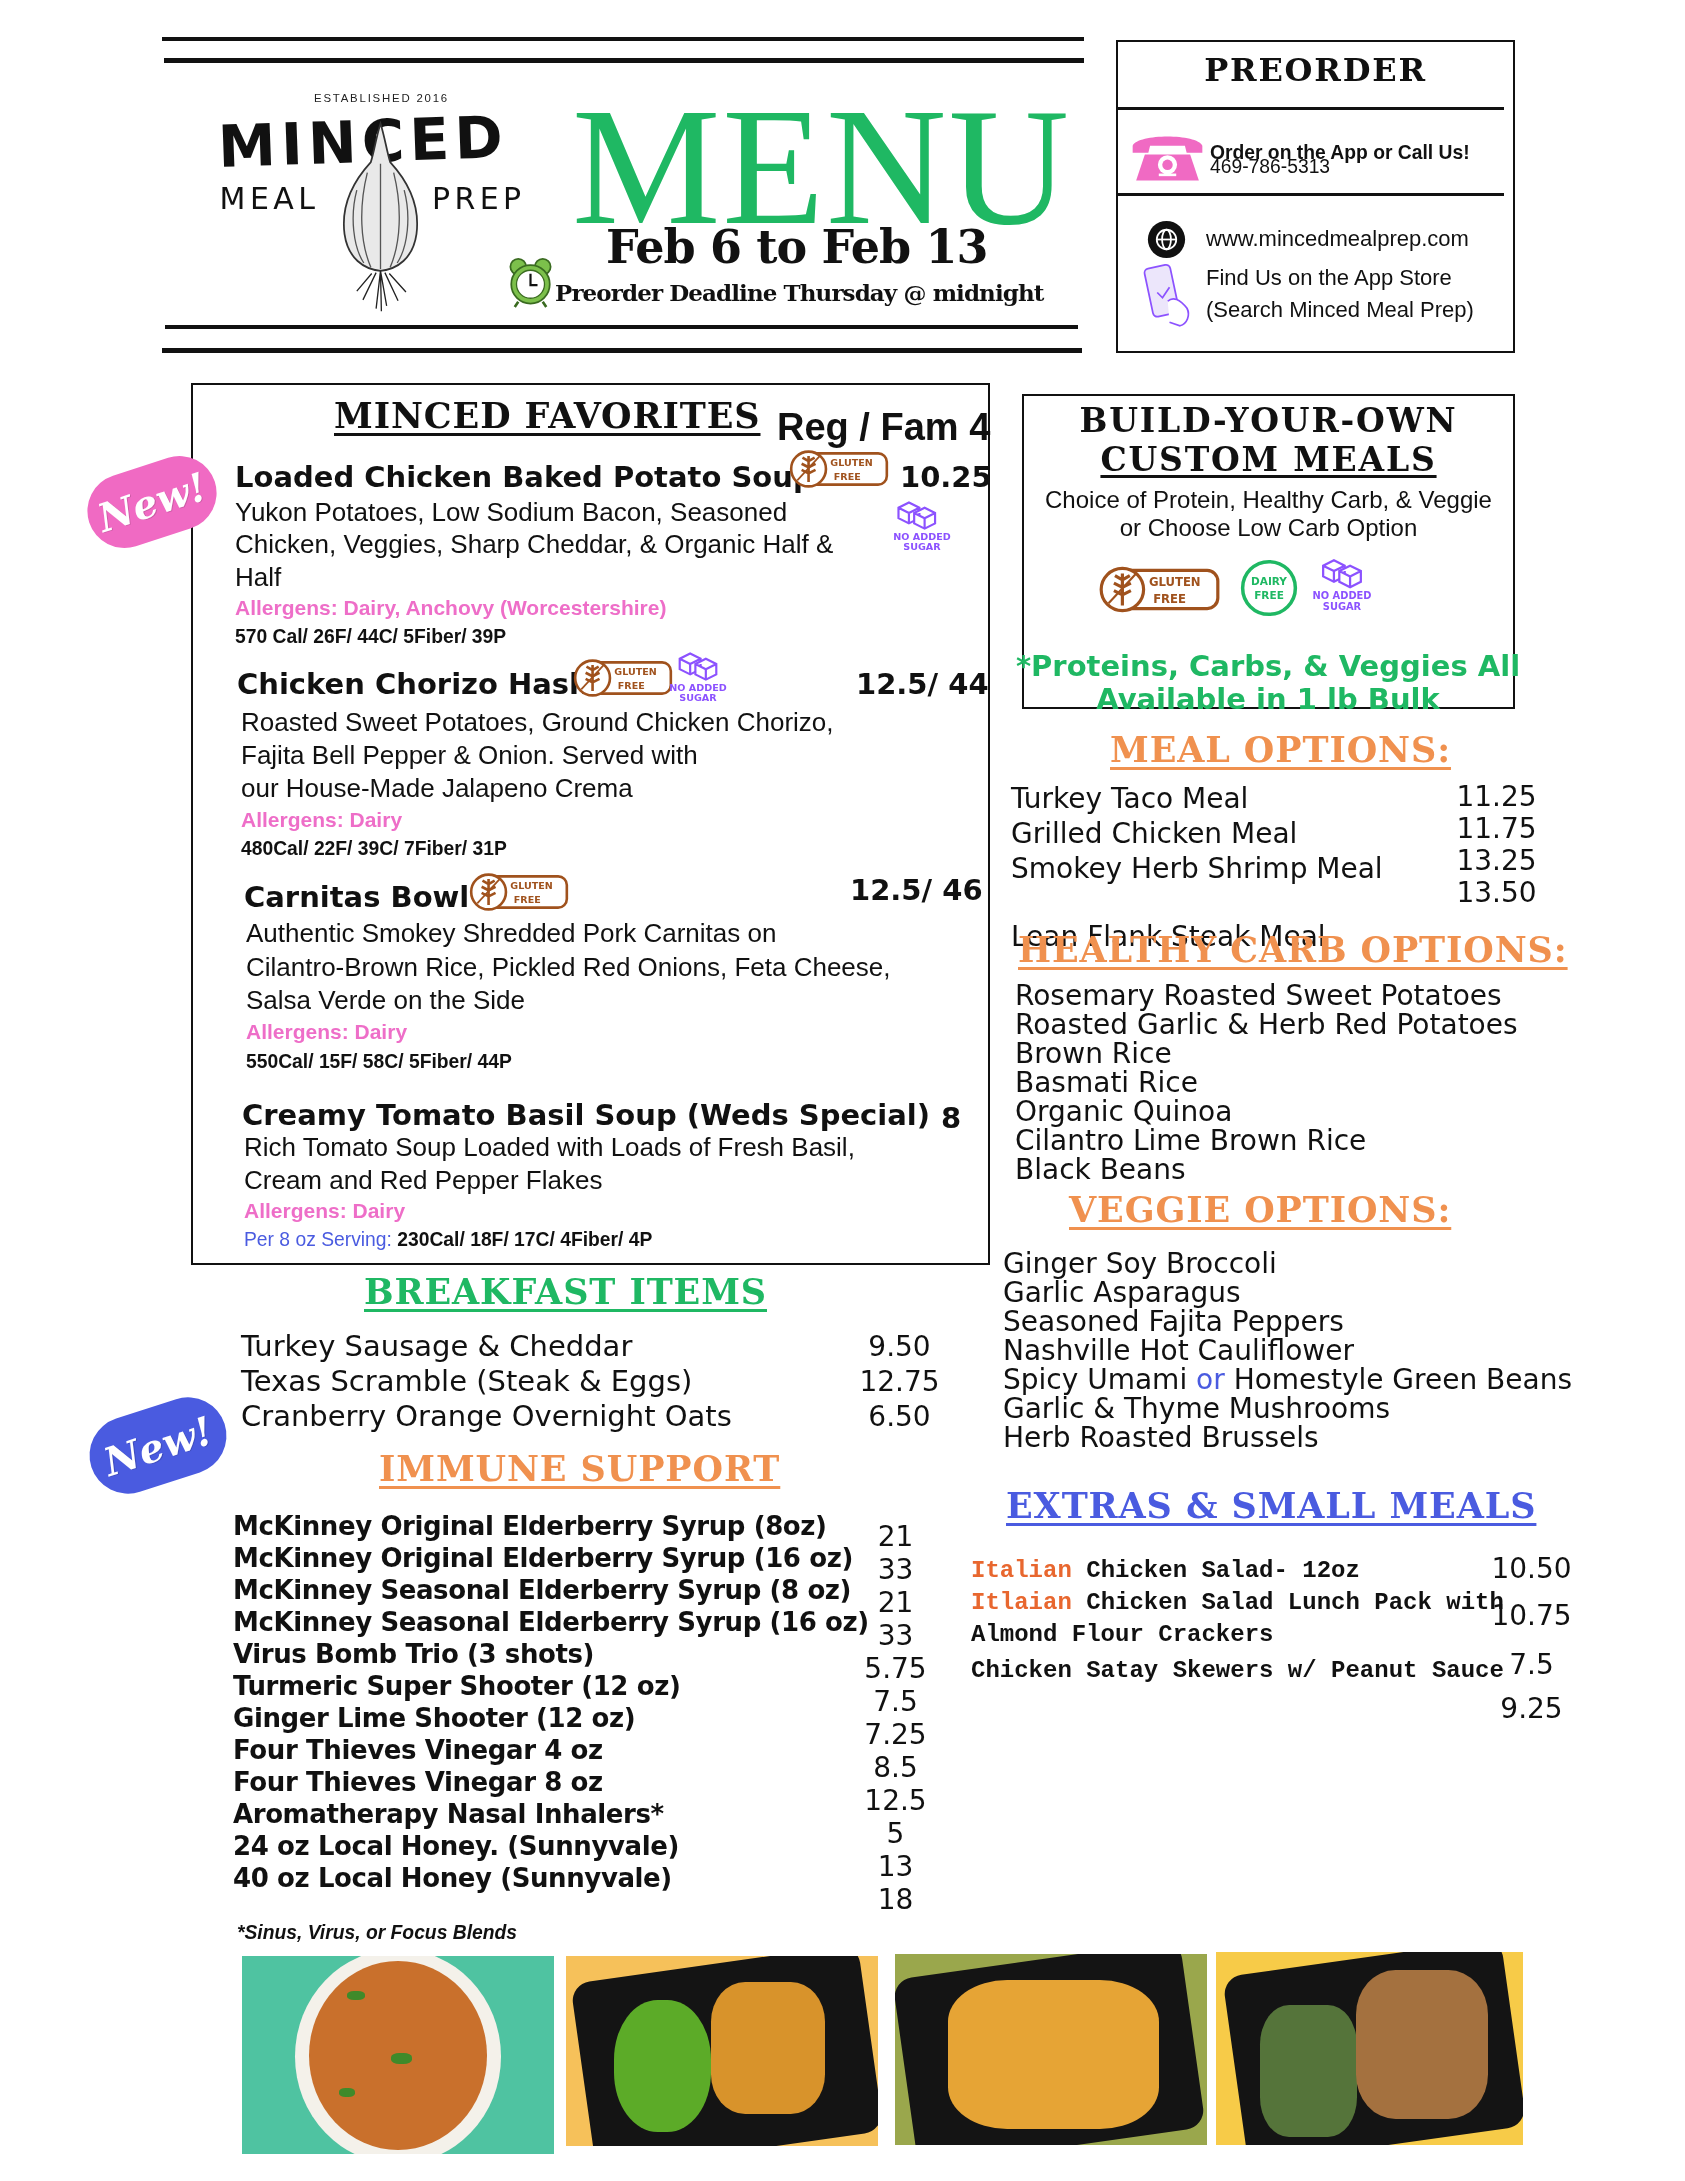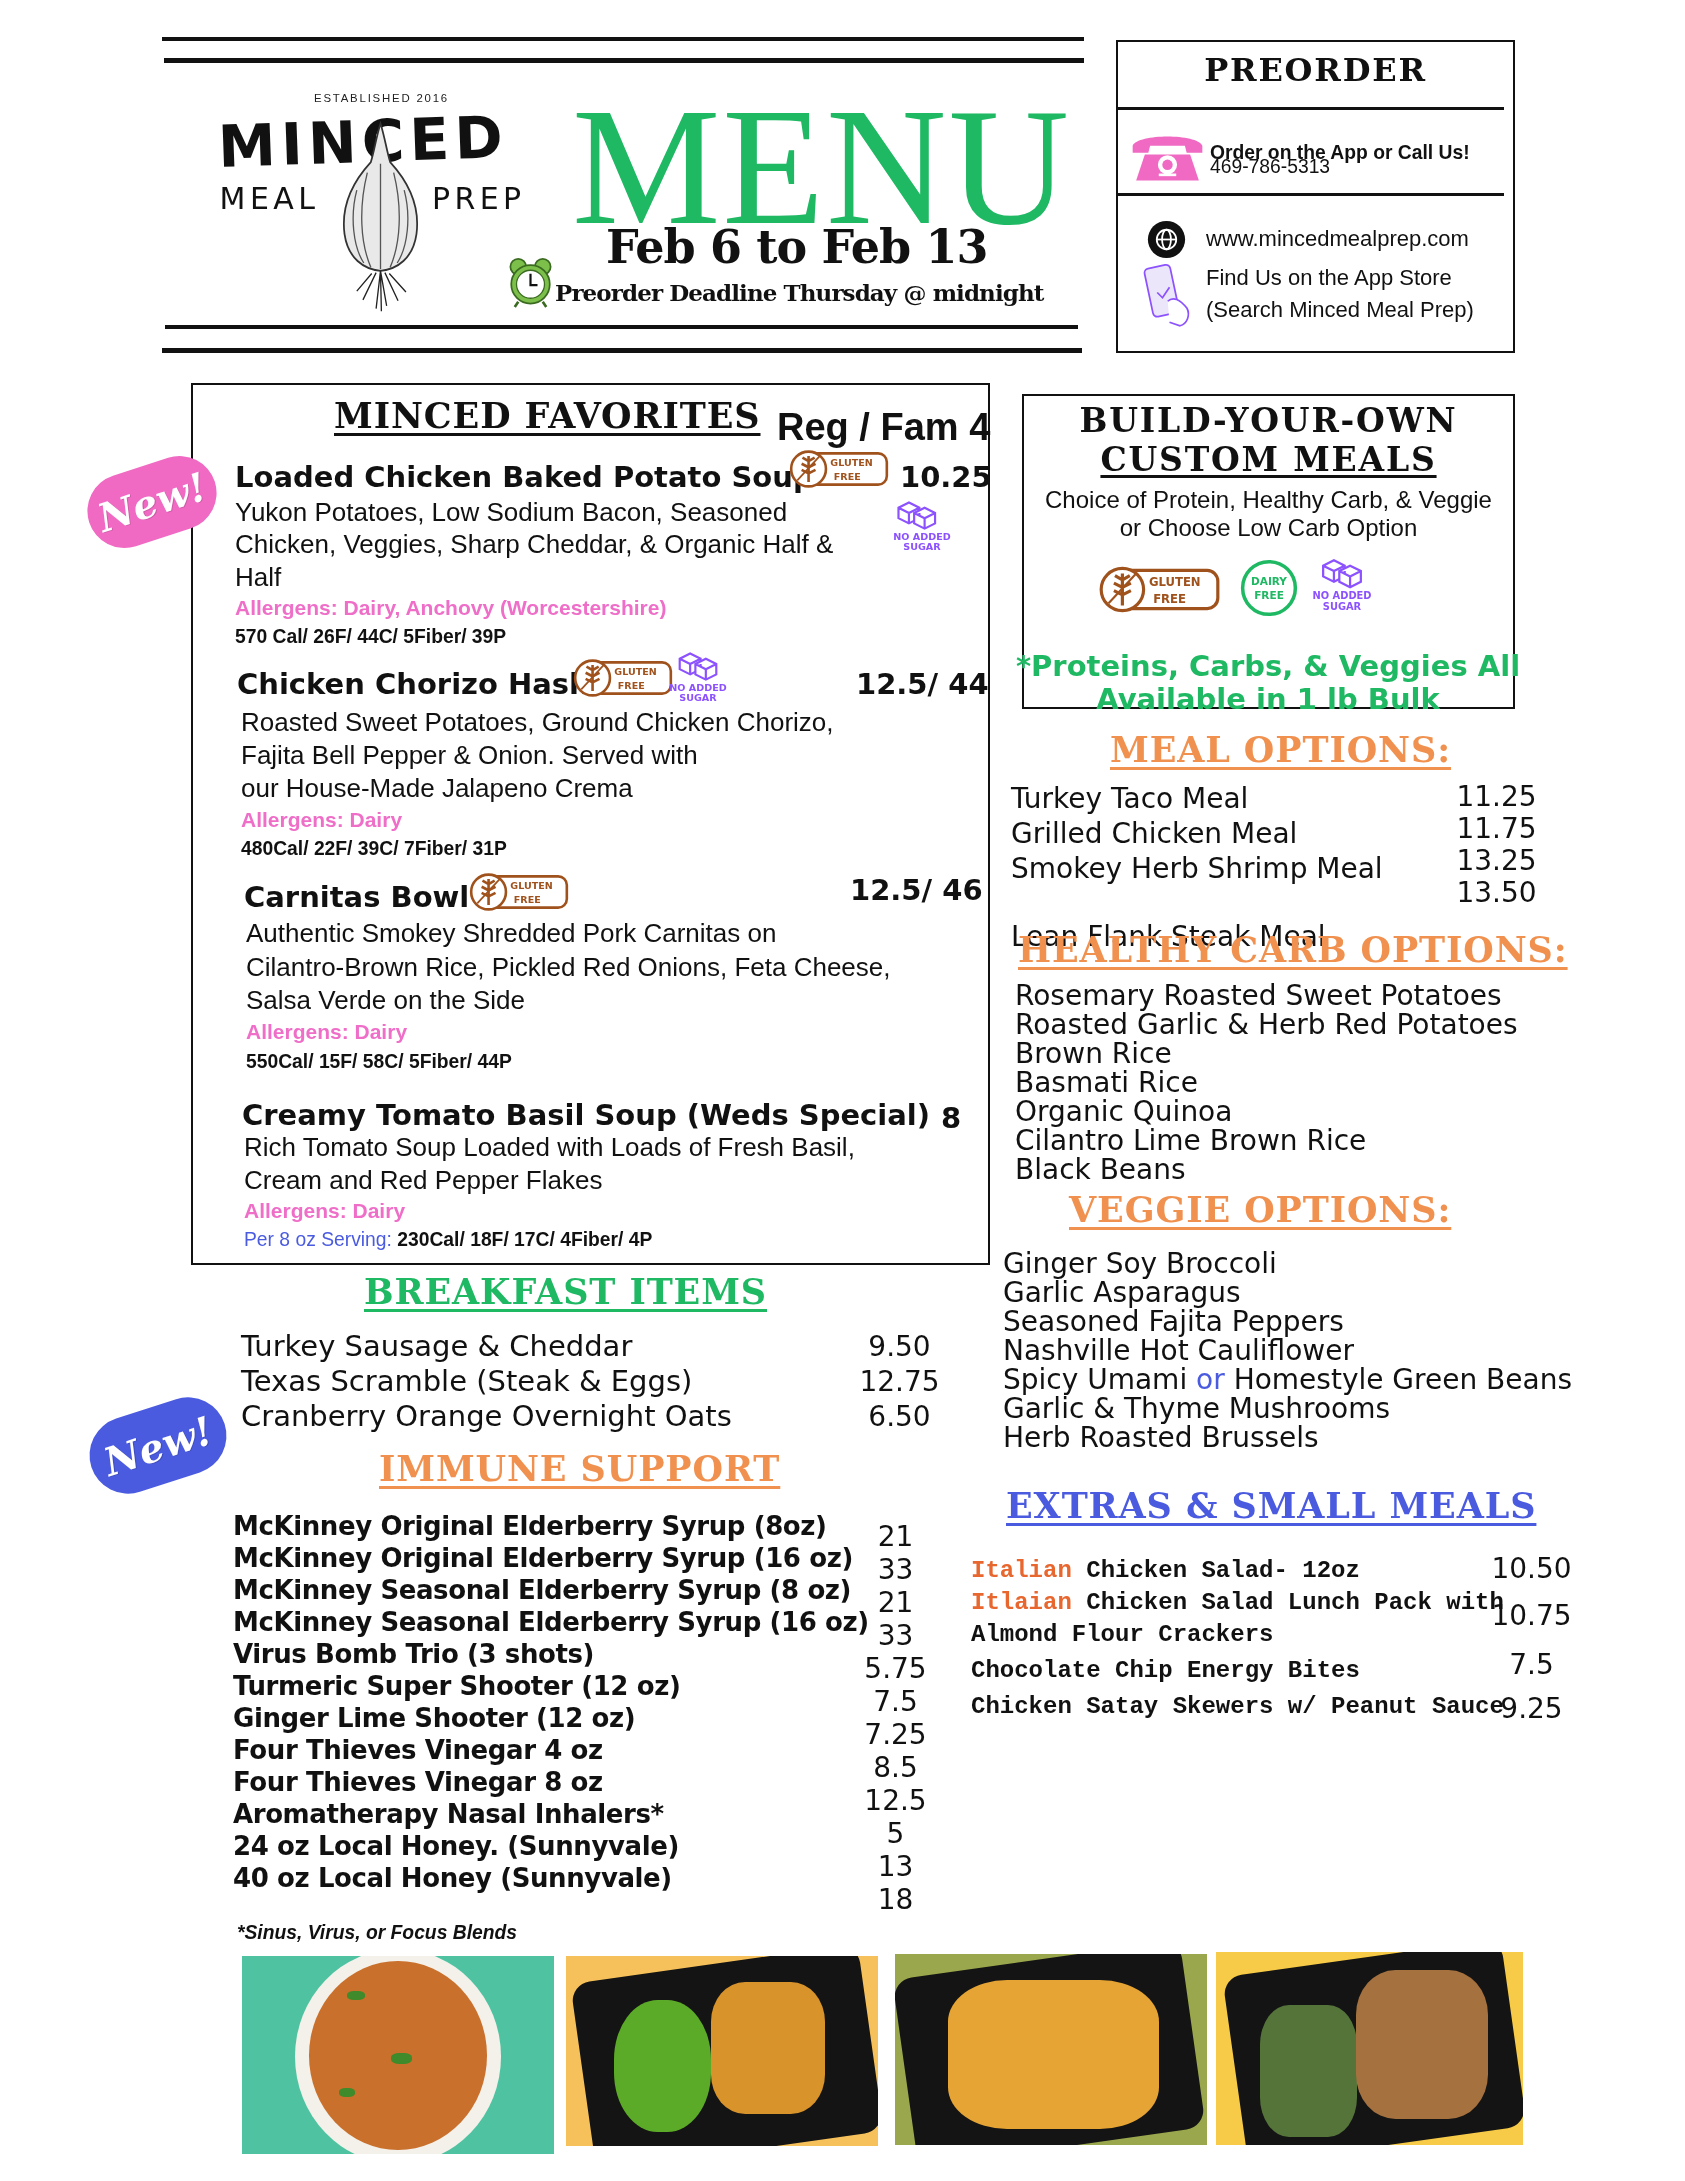--- a/index.html
+++ b/index.html
@@ -278,21 +278,20 @@
   <div class="list-item"><span>Spicy Umami </span><span style="color:#4a5be0;">or</span><span> Homestyle Green Beans</span></div>
   <div class="list-item">Garlic &amp; Thyme Mushrooms</div>
   <div class="list-item">Herb Roasted Brussels</div>
 </div>
 
 <div class="abs sec-title" style="left:1006px;top:1485px;font-size:35px;color:#4a5be0;">EXTRAS &amp; SMALL MEALS</div>
 <div class="abs" style="left:971px;top:1555px;font-family:Liberation Mono, monospace;font-weight:bold;font-size:24px;line-height:32px;white-space:nowrap;">
   <div><span style="color:#e8672f;">Italian</span><span> Chicken Salad- 12oz</span></div>
   <div><span style="color:#e8672f;">Itlaian</span><span> Chicken Salad Lunch Pack with</span></div>
   <div>Almond Flour Crackers</div>
-  <div style="margin-top:4.4px;">Chocolate Chip Energy Bites</div>
   <div style="margin-top:3.5px;">Chicken Satay Skewers w/ Peanut Sauce</div>
 </div>
 <div class="abs list-price" style="left:1483px;top:1554px;width:97px;">10.50</div>
 <div class="abs list-price" style="left:1483px;top:1601px;width:97px;">10.75</div>
 <div class="abs list-price" style="left:1483px;top:1650px;width:97px;">7.5</div>
 <div class="abs list-price" style="left:1483px;top:1694px;width:97px;">9.25</div>
 
 <div class="photo" style="left:242px;top:1956px;width:312px;height:198px;background:#4fc3a1;">
   <div class="abs" style="left:53px;top:-7px;width:206px;height:215px;border-radius:50%;background:#f4f1ea;"></div>
   <div class="abs" style="left:67px;top:5.3px;width:178px;height:189px;border-radius:50%;background:#c9702c;"></div>

